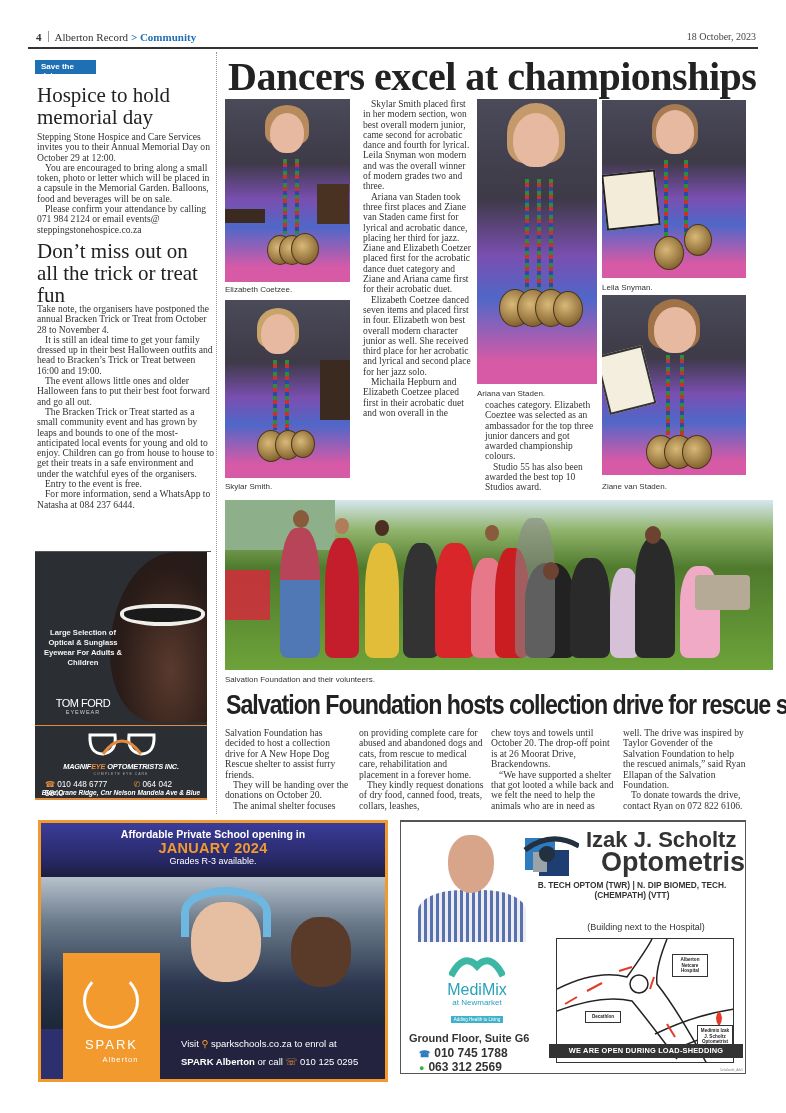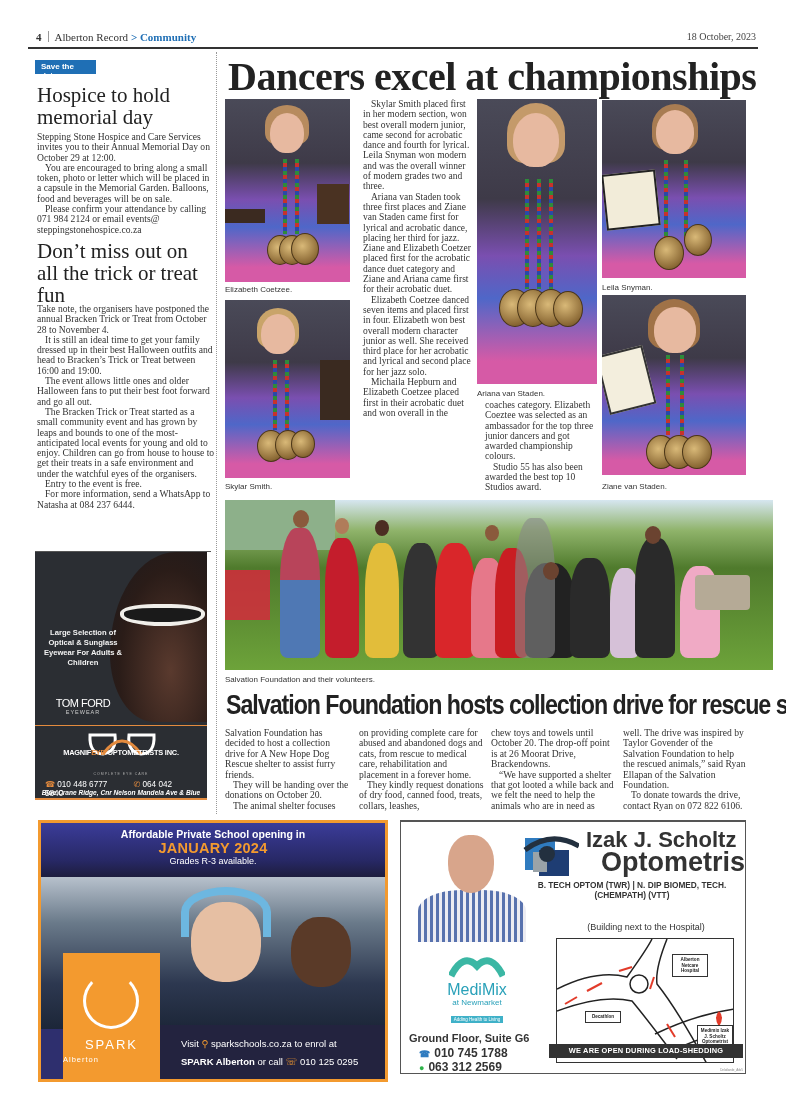--- a/index.html
+++ b/index.html
@@ -54,22 +54,22 @@
   .ad-mag .woman { position: absolute; left: 75px; top: 0; width: 110px; height: 170px;
     background: radial-gradient(ellipse at 55% 70%, #5a3a2e 0%, #2a1c18 60%, #1b1a1d 100%); border-radius: 60% 0 0 40%; }
   .ad-mag .glasses { position: absolute; left: 85px; top: 52px; width: 85px; height: 22px; border: 4px solid #f1efea; border-radius: 40% 40% 50% 50%; background: #1a1a1a; }
   .ad-mag .tag { position: absolute; left: 8px; top: 76px; width: 80px; text-align: center; color: #f2f2f2;
     font-family: "Liberation Sans", sans-serif; font-size: 7.6px; line-height: 10px; font-weight: bold; }
   .ad-mag .tf { position: absolute; left: 18px; top: 145px; width: 60px; text-align: center; color: #fff;
     font-family: "Liberation Sans", sans-serif; font-size: 11px; letter-spacing: -0.5px; }
   .ad-mag .tf small { display: block; font-size: 5.5px; letter-spacing: 1px; color: #ccc; }
   .ad-mag .divider { position: absolute; left: 0; top: 173px; width: 172px; height: 1px; background: #e48b3e; }
   .ad-mag .logo { position: absolute; left: 52px; top: 180px; width: 70px; height: 26px; }
-  .ad-mag .brand { position: absolute; left: 0; top: 196px; width: 172px; text-align: center; color: #fff;
-    font-family: "Liberation Sans", sans-serif; font-size: 7.4px; font-weight: bold; letter-spacing: -0.2px; }
+  .ad-mag .brand { position: absolute; left: 0; top: 210px; width: 172px; text-align: center; color: #fff;
+    font-family: "Liberation Sans", sans-serif; font-size: 7.4px; font-weight: bold; letter-spacing: -0.2px; font-style: italic; }
   .ad-mag .brand .eye { color: #e48b3e; }
   .ad-mag .sub { position: absolute; left: 0; top: 220px; width: 172px; text-align: center; color: #aaa; font-size: 3.5px;
     font-family: "Liberation Sans", sans-serif; letter-spacing: 1px; }
   .ad-mag .phones { position: absolute; left: 10px; top: 227px; width: 160px; color: #fff; font-family: "Liberation Sans", sans-serif; font-size: 8.2px; }
   .ad-mag .phones span { margin-right: 12px; }
   .ad-mag .phones .ic { color: #e48b3e; margin-right: 2px; }
   .ad-mag .addr { position: absolute; left: 0; top: 237px; width: 172px; text-align: center; color: #fff;
     font-family: "Liberation Sans", sans-serif; font-size: 6.6px; font-style: italic; font-weight: bold; line-height: 8px; }
 
   
@@ -78,21 +78,21 @@
     background: linear-gradient(180deg, #3b3c99 0%, #272865 70%, #1d1d3d 100%); text-align: center; font-family: "Liberation Sans", sans-serif; }
   .ad-spark .l1 { color: #fff; font-size: 10.5px; font-weight: bold; padding-top: 5px; }
   .ad-spark .l2 { color: #f39a2f; font-size: 14.5px; font-weight: bold; letter-spacing: 0.3px; }
   .ad-spark .l3 { color: #fff; font-size: 9px; }
   .ad-spark .photo2 { position: absolute; left: 0; top: 54px; width: 100%; height: 152px;
     background: linear-gradient(180deg, #b7c1cc 0%, #6a7a8a 30%, #2d3850 70%, #1c2638 100%); }
   .ad-spark .orange { position: absolute; left: 22px; top: 130px; width: 97px; height: 129px; background: #f39a2f; }
   .ad-spark .laurel { position: absolute; left: 20px; top: 20px; width: 56px; height: 56px; border: 3px solid #fff; border-top-color: transparent; border-radius: 50%; }
   .ad-spark .spark { position: absolute; left: 0; top: 84px; width: 97px; text-align: center; color: #fff;
     font-family: "Liberation Sans", sans-serif; font-size: 13px; letter-spacing: 2px; }
-  .ad-spark .alb { position: absolute; left: 0; top: 102px; width: 115px; text-align: left; color: #fff;
+  .ad-spark .alb { position: absolute; left: 0; top: 102px; width: 115px; text-align: center; color: #fff;
     font-family: "Liberation Sans", sans-serif; font-size: 7.5px; letter-spacing: 1px; }
   .ad-spark .bar { position: absolute; left: 119px; top: 202px; width: 230px; height: 57px; background: #23233f; }
   .ad-spark .visit { position: absolute; left: 140px; top: 215px; color: #fff; font-family: "Liberation Sans", sans-serif; font-size: 9.5px; }
   .ad-spark .visit2 { position: absolute; left: 140px; top: 233px; color: #fff; font-family: "Liberation Sans", sans-serif; font-size: 9.5px; }
   .ad-spark .pin { color: #f39a2f; }
 
   
   .ad-opt { left: 400px; top: 820px; width: 346px; height: 254px; border: 1px solid #555; border-top: 2px solid #555; background: #fff; overflow: hidden; }
   .ad-opt .man { position: absolute; left: 12px; top: 8px; width: 115px; height: 110px;
     background: linear-gradient(180deg, #fff 0%, #fff 100%); }

